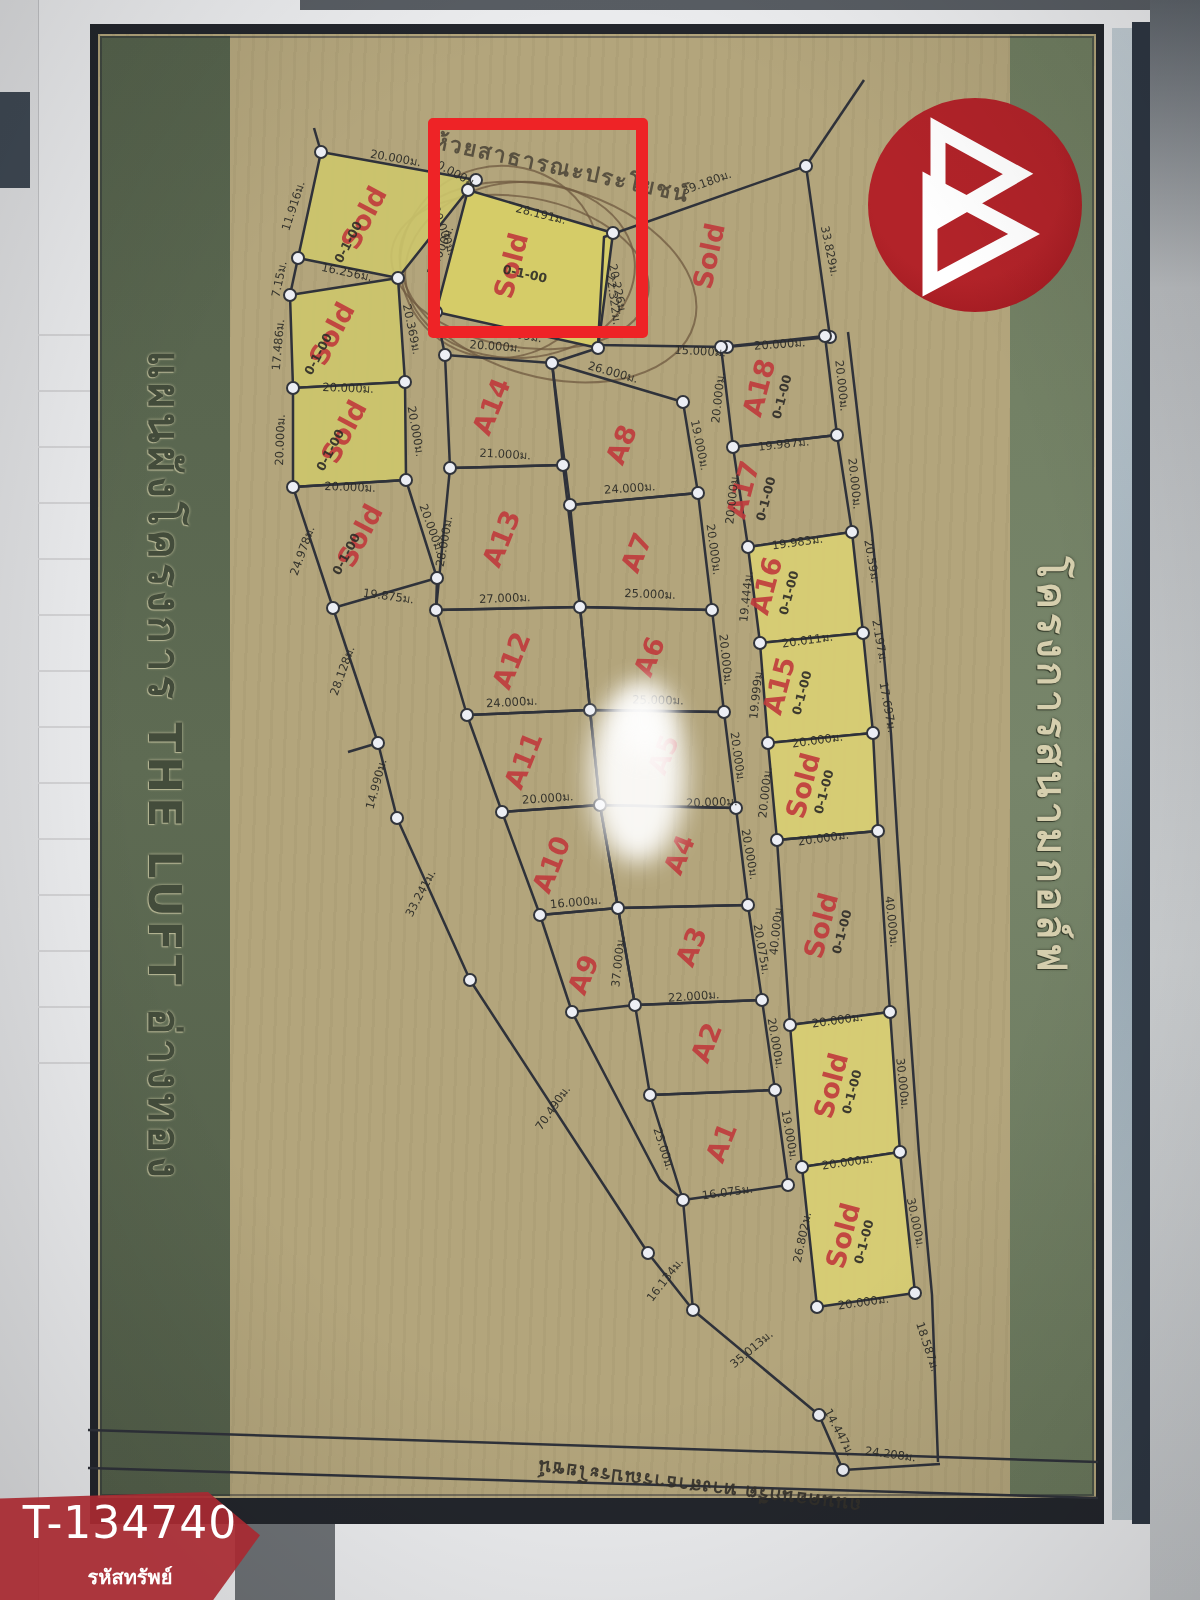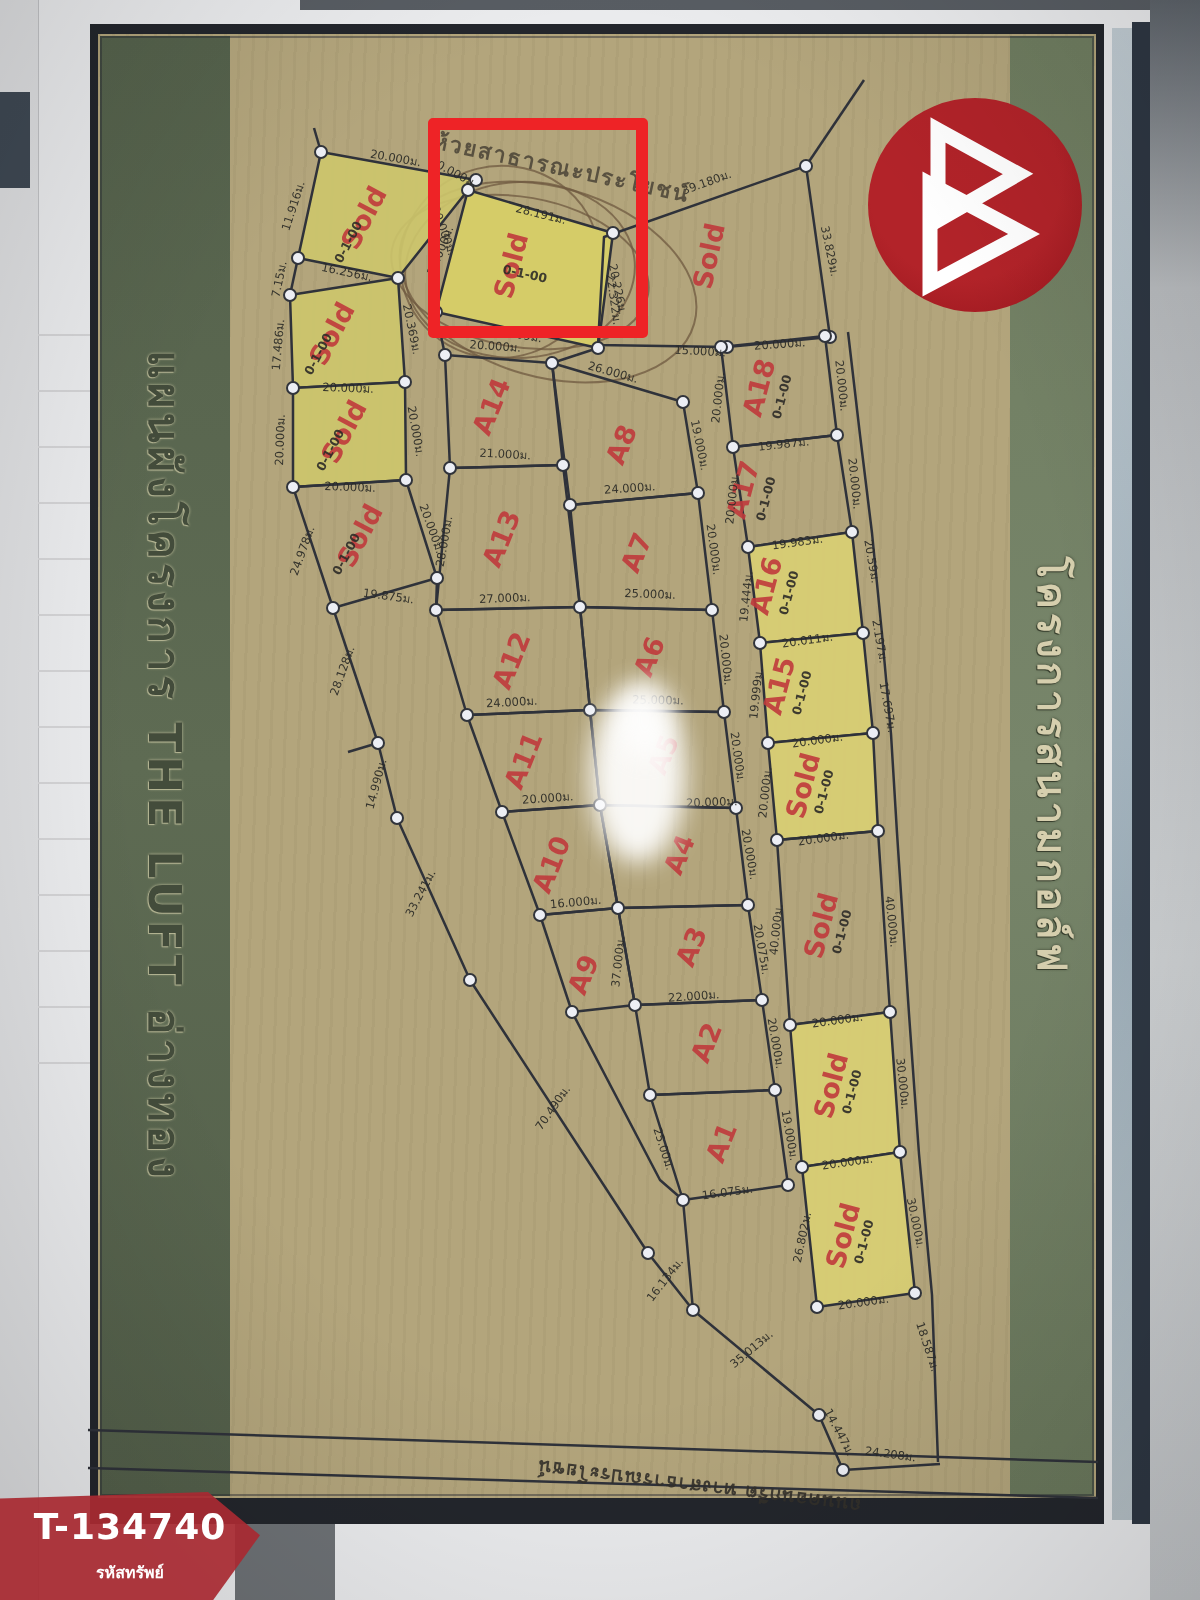--- a/index.html
+++ b/index.html
@@ -49,22 +49,22 @@
         border:12px solid #ee2326;border-radius:5px;z-index:6;}
   
   .logo{position:absolute;left:868px;top:98px;width:214px;height:214px;border-radius:50%;z-index:7;
         background:radial-gradient(circle at 45% 40%,#b22329 55%,#97151c 100%);}
   .logo svg{position:absolute;inset:0;}
   
   .badge{position:absolute;left:0;top:1492px;width:260px;height:108px;z-index:10;
         background:rgba(168,42,50,.93);
         clip-path:polygon(0 6%,80% 0,100% 40%,82% 100%,0 100%);
         color:#fff;display:flex;flex-direction:column;align-items:center;justify-content:center;}
-  .badge .code{font-size:36px;font-weight:bold;letter-spacing:1px;line-height:1.1;}
-  .badge .sub{font-size:16px;font-weight:bold;margin-top:13px;}
+  .badge .code{font-size:44px;font-weight:normal;letter-spacing:1px;line-height:1.1;}
+  .badge .sub{font-size:20px;font-weight:bold;margin-top:13px;}
   .vignette{position:absolute;inset:0;z-index:9;pointer-events:none;
         background:radial-gradient(ellipse at 50% 45%,rgba(0,0,0,0) 55%,rgba(0,0,0,.14) 100%);}
 </style>
 </head>
 <body>
 
 <div class="page">
   <div class="left-margin-strip"></div>
   <div class="paper-rule-lines"></div>
   <div class="dark-clip"></div>

